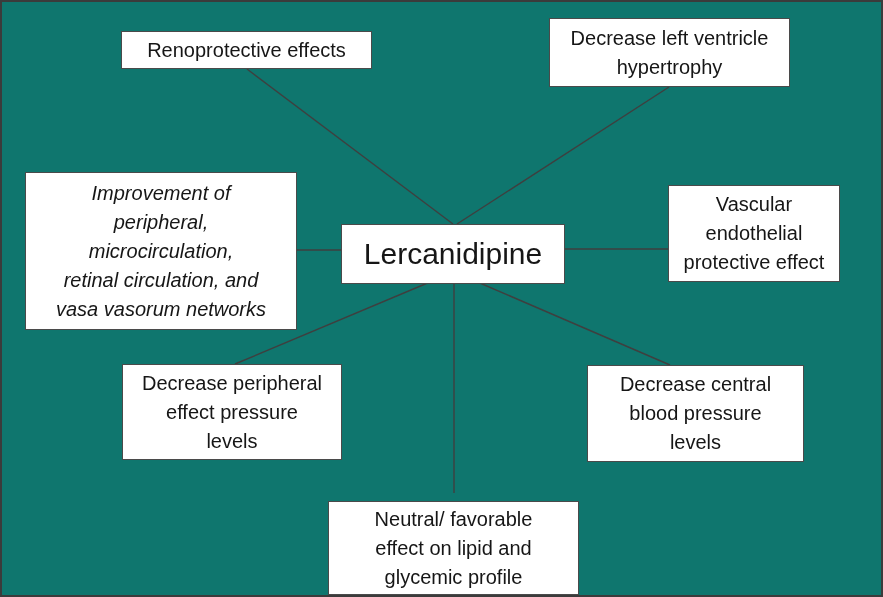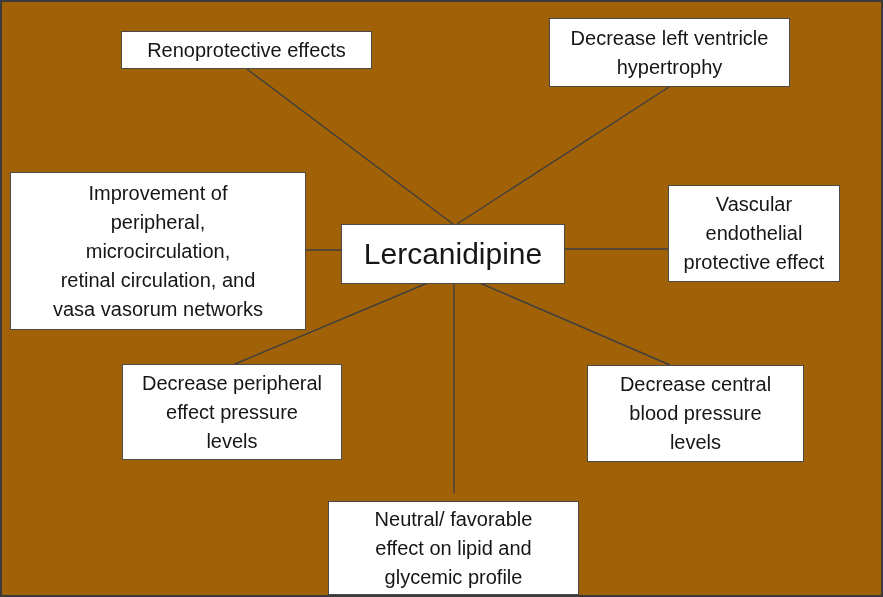--- a/index.html
+++ b/index.html
@@ -7,21 +7,21 @@
     padding: 0;
     background: #ffffff;
     font-family: "Liberation Sans", sans-serif;
   }
   .frame {
     position: relative;
     width: 883px;
     height: 597px;
     box-sizing: border-box;
     border: 2px solid #3b3b3b;
-    background: #a16207;
+    background: #0f766e;
     overflow: hidden;
   }
   .lines-layer {
     position: absolute;
     left: 0;
     top: 0;
     width: 883px;
     height: 597px;
     z-index: 0;
   }
@@ -44,21 +44,21 @@
     line-height: 29px;
     white-space: pre-line;
   }
   .node.center {
     font-size: 30px;
     line-height: 34px;
   }
   
   .n-reno   { left: 119px; top: 29px;  width: 251px; height: 38px; }
   .n-lvh    { left: 547px; top: 16px;  width: 241px; height: 69px; }
-  .n-micro  { left: 8px;  top: 170px; width: 296px; height: 158px; }
+  .n-micro  { left: 23px;  top: 170px; width: 272px; height: 158px; font-style: italic; }
   .n-vasc   { left: 666px; top: 183px; width: 172px; height: 97px; }
   .n-center { left: 339px; top: 222px; width: 224px; height: 60px; }
   .n-pbp    { left: 120px; top: 362px; width: 220px; height: 96px; }
   .n-cbp    { left: 585px; top: 363px; width: 217px; height: 97px; }
   .n-lipid  { left: 326px; top: 499px; width: 251px; height: 94px; }
 </style>
 </head>
 <body>
 
 <div class="frame">

